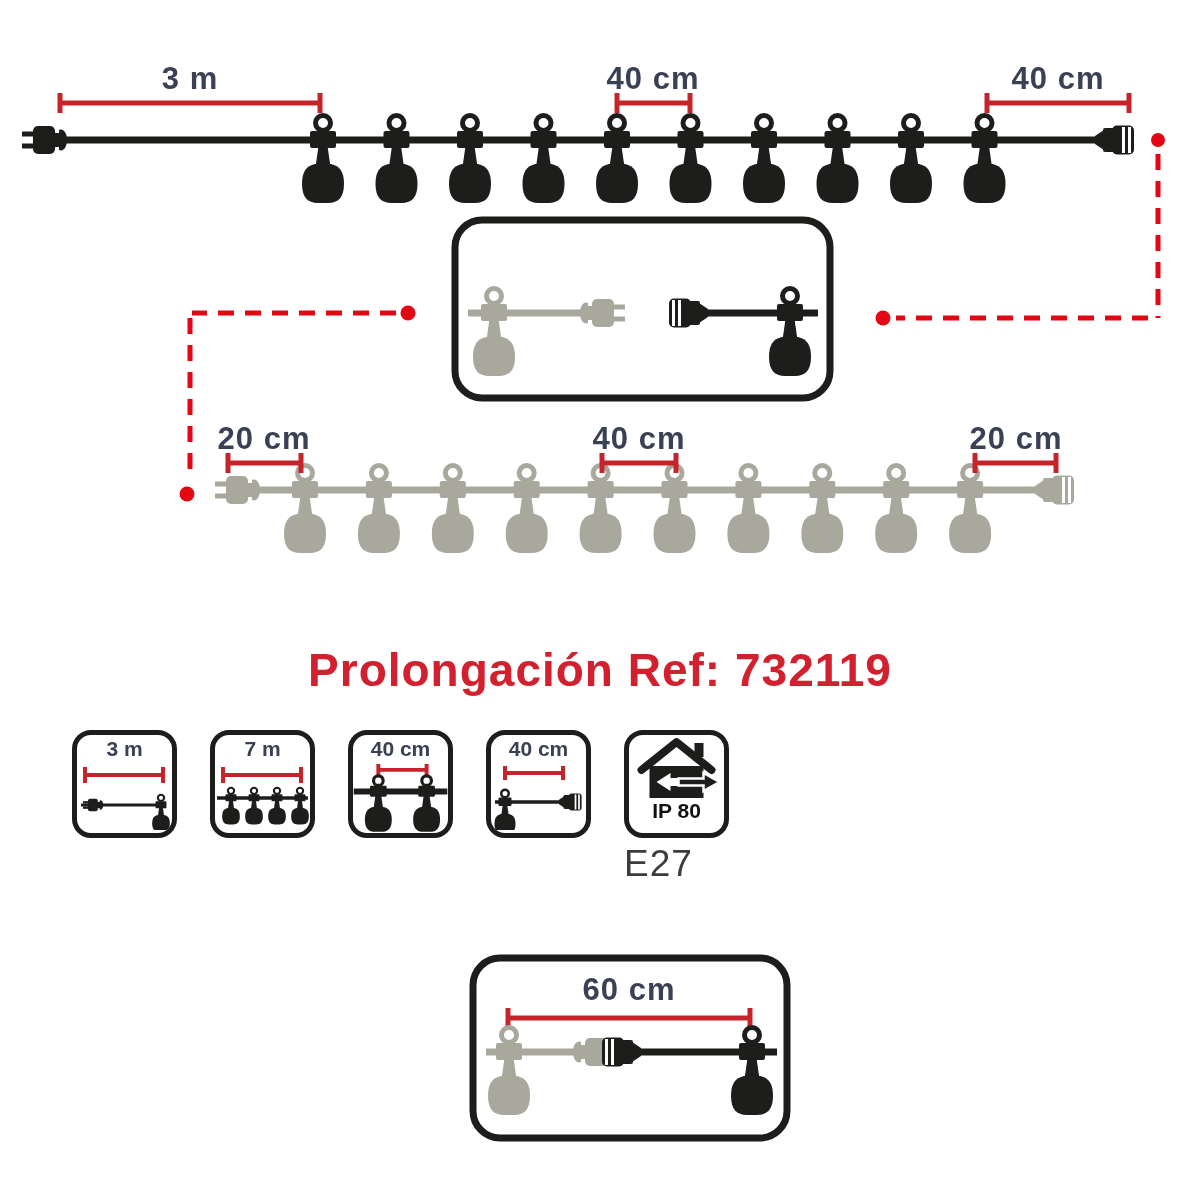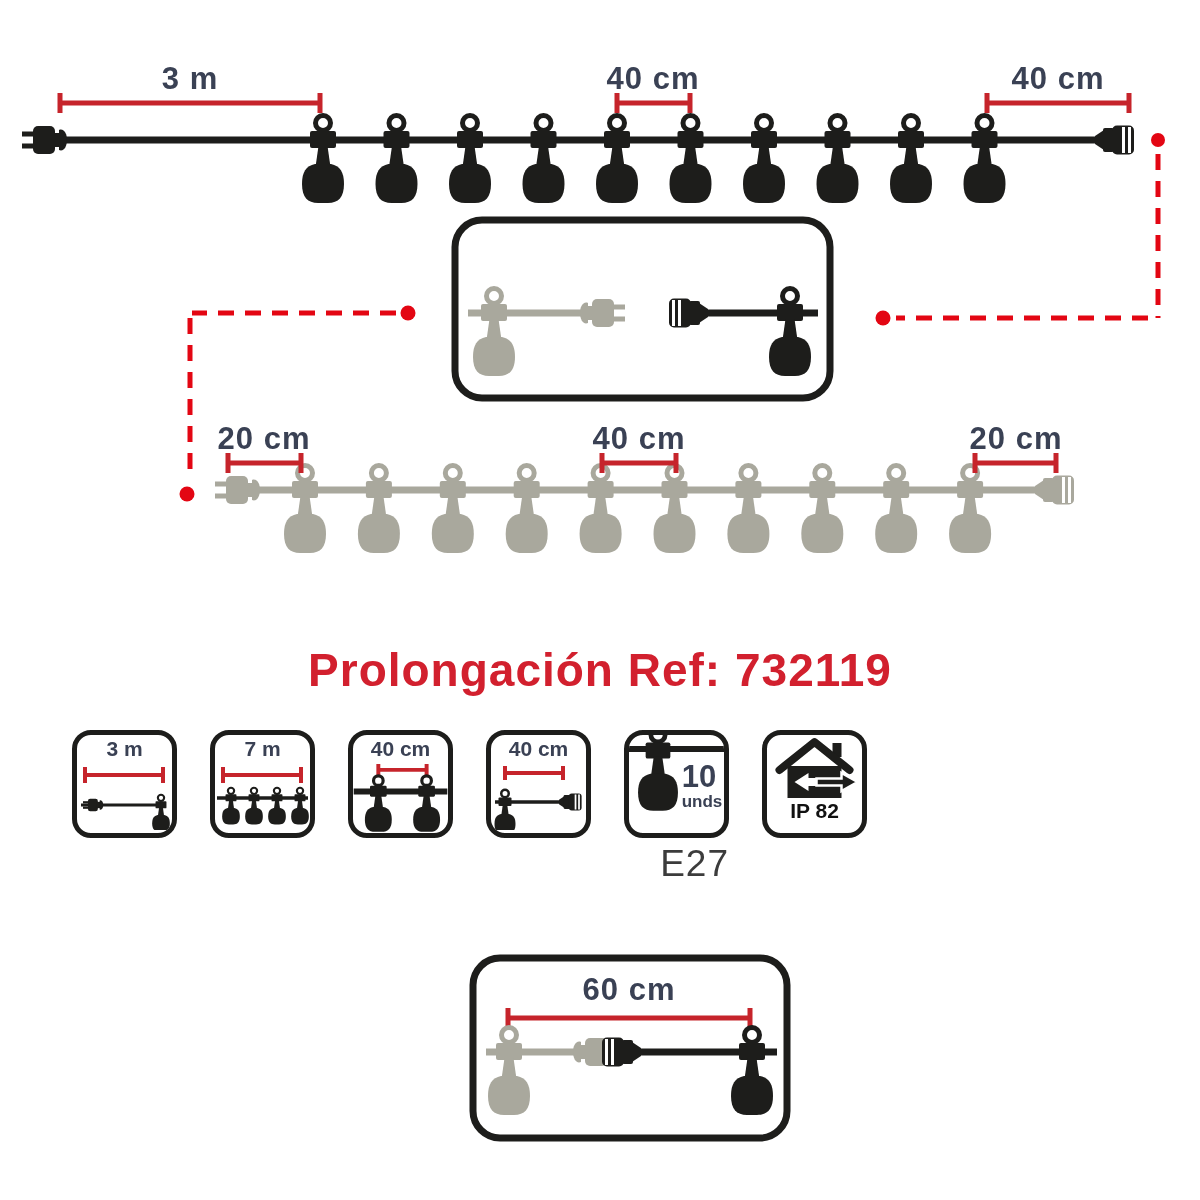--- a/index.html
+++ b/index.html
@@ -16,21 +16,21 @@
          font-size:46px;font-weight:bold;color:#d2202e;letter-spacing:1px;}
   .badges{position:absolute;top:730px;left:72px;display:flex;gap:33px;}
   .badge{width:95px;height:98px;border:5px solid #1d1d1b;border-radius:19px;background:#fff;
          display:flex;flex-direction:column;align-items:center;overflow:hidden;}
   .badge-label{font-weight:bold;color:#3a4154;font-size:21px;margin-top:2px;line-height:1.1;white-space:nowrap;}
   .badge-label.small{font-size:17px;letter-spacing:-0.5px;}
   .num{font-size:31px;font-weight:bold;fill:#3a4154;text-anchor:middle;}
   .unit{font-size:17px;font-weight:bold;fill:#3a4154;text-anchor:middle;}
   .plugtext{font-size:14px;font-weight:bold;fill:#ffffff;text-anchor:middle;letter-spacing:0.5px;}
   .iptext{font-weight:bold;color:#111;font-size:21px;margin-top:-2px;}
-  .e27{position:absolute;top:843px;left:624px;width:105px;text-align:right;
+  .e27{position:absolute;top:843px;left:624px;width:105px;text-align:left;
        font-size:37px;font-weight:400;color:#3c3c3c;letter-spacing:1px;}
 </style>
 </head>
 <body>
 
 <svg class="stage" viewBox="0 0 1200 1200">
   <defs>
     <g id="socket">
       <circle cx="0" cy="-17" r="7.5" fill="none" stroke="currentColor" stroke-width="5"></circle>
       <rect x="-13" y="-9" width="26" height="17" rx="2" fill="currentColor"></rect>
@@ -203,40 +203,30 @@
     <svg width="95" height="70" viewBox="0 0 95 70">
       <path class="measure-mini" d="M14,6 V20 M14,13 H72 M72,6 V20"></path>
       <line x1="4" y1="42" x2="72" y2="42" stroke="#1d1d1b" stroke-width="3.5"></line>
       <g style="color:#1d1d1b">
         <use href="#socket" transform="translate(14,42) scale(0.5)"></use>
         <use href="#conn-r" transform="translate(68,42) scale(0.58)"></use>
       </g>
     </svg>
   </div>
 
-  <div class="badge">
-    <svg width="95" height="98" viewBox="0 0 95 98">
-      <line x1="0" y1="14" x2="95" y2="14" stroke="#1d1d1b" stroke-width="6"></line>
-      <g style="color:#1d1d1b">
-        <use href="#socket" transform="translate(29,16) scale(0.95)"></use>
-      </g>
-      <text class="num" x="70" y="52">10</text>
-      <text class="unit" x="73" y="72">unds</text>
-    </svg>
-  </div>
 
 
 
   <div class="badge">
     <svg width="95" height="66" viewBox="-47.5 -34 95 66">
       <g fill="#1d1d1b">
         <rect x="18" y="-26" width="9" height="14"></rect>
         <rect x="-27" y="-3" width="54" height="32"></rect>
       </g>
       <path d="M-35,1 L0,-27 L35,1" fill="none" stroke="#1d1d1b" stroke-width="8" stroke-linejoin="round" stroke-linecap="round"></path>
       <path d="M-20,13 L-6,4 L-6,9 L16,9 L16,17 L-6,17 L-6,22 Z" fill="#fff"></path>
       <path d="M2,9.5 L27,9.5 L27,4 L43,13 L27,22 L27,16.5 L2,16.5 Z" fill="#1d1d1b" stroke="#fff" stroke-width="2.5"></path>
     </svg>
-    <span class="iptext">IP 82</span>
+    <span class="iptext">IP 80</span>
   </div>
 </div>
 
 <div class="e27">E27</div>
 
 </body></html>

